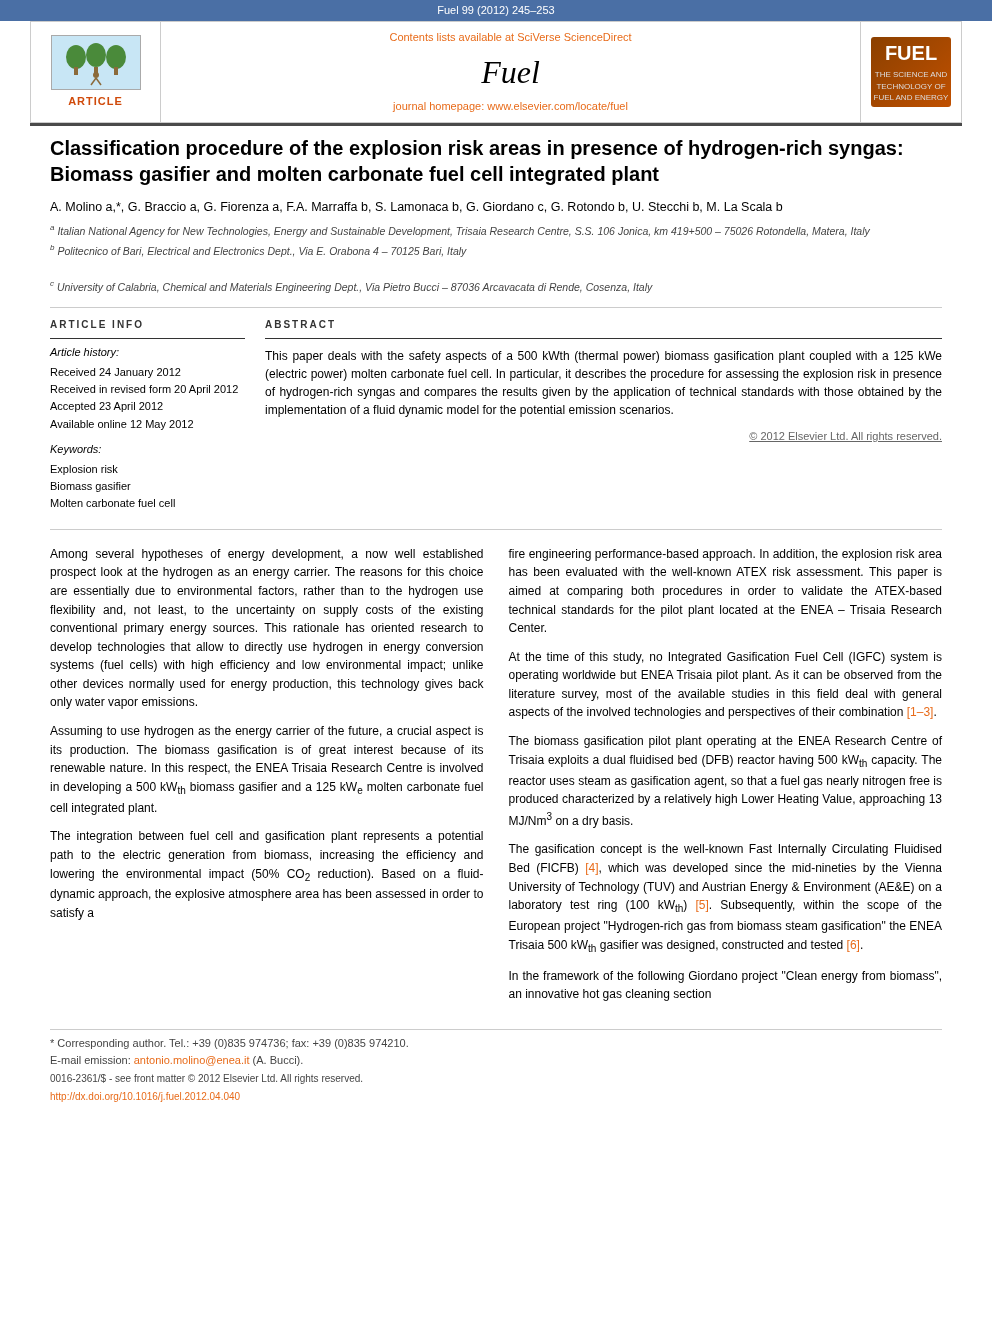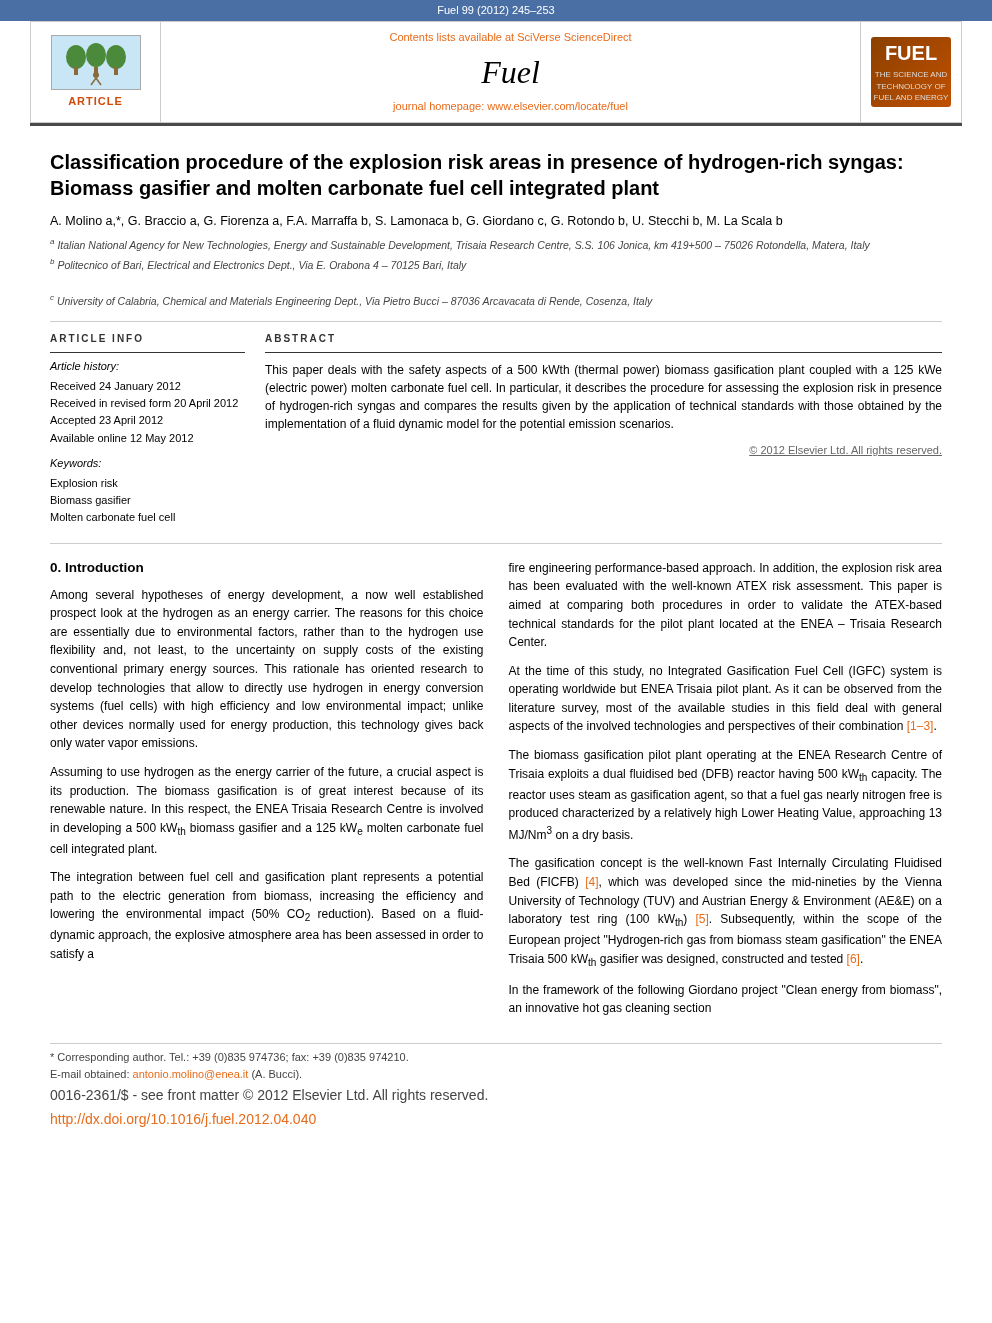--- a/index.html
+++ b/index.html
@@ -134,21 +134,21 @@
 
     
     .dark-rule {
       height: 3px;
       background: #4a4a4a;
       margin: 0 30px 0 30px;
     }
 
     
     .main-content {
-      padding: 15px 50px;
+      padding: 1px 50px;
     }
 
     
     .journal-ref {
       text-align: center;
       font-size: 11px;
       color: #666;
       font-family: Arial, sans-serif;
       margin-bottom: 10px;
     }
@@ -301,21 +301,21 @@
     }
 
     .footnote-star {
       font-size: 11px;
       font-family: Arial, sans-serif;
       color: #444;
       margin-bottom: 2px;
     }
 
     .doi-line {
-      font-size: 14px;
+      font-size: 10px;
       font-family: Arial, sans-serif;
       color: #444;
       margin-top: 4px;
     }
 
     .superscript {
       font-size: 8px;
       vertical-align: super;
     }
 
@@ -432,21 +432,20 @@
       <div class="copyright-line">© 2012 Elsevier Ltd. All rights reserved.</div>
     </div>
   </div>
 
   <hr class="section-divider" style="margin-top:15px;">
 
   <div class="body-content">
     <div class="two-col-body">
 
       <div class="body-col">
-        <div class="section-heading">0. Introduction</div>
         <div class="body-text">Among several hypotheses of energy development, a now well established prospect look at the hydrogen as an energy carrier. The reasons for this choice are essentially due to environmental factors, rather than to the hydrogen use flexibility and, not least, to the uncertainty on supply costs of the existing conventional primary energy sources. This rationale has oriented research to develop technologies that allow to directly use hydrogen in energy conversion systems (fuel cells) with high efficiency and low environmental impact; unlike other devices normally used for energy production, this technology gives back only water vapor emissions.</div>
         <div class="body-text">
           Assuming to use hydrogen as the energy carrier of the future, a crucial aspect is its production. The biomass gasification is of great interest because of its renewable nature. In this respect, the ENEA Trisaia Research Centre is involved in developing a 500 kW<sub>th</sub> biomass gasifier and a 125 kW<sub>e</sub> molten carbonate fuel cell integrated plant.
         </div>
         <div class="body-text">
           The integration between fuel cell and gasification plant represents a potential path to the electric generation from biomass, increasing the efficiency and lowering the environmental impact (50% CO<sub>2</sub> reduction). Based on a fluid-dynamic approach, the explosive atmosphere area has been assessed in order to satisfy a
         </div>
       </div>
 
       <div class="body-col">
@@ -463,21 +462,21 @@
         <div class="body-text">In the framework of the following Giordano project "Clean energy from biomass", an innovative hot gas cleaning section</div>
       </div>
     </div>
   </div>
 
   <div class="footer-area">
     <div class="footnote-star">
       <span>* Corresponding author. Tel.: +39 (0)835 974736; fax: +39 (0)835 974210.</span>
     </div>
     <div class="footnote-star">
-      <span>E-mail obtained:</span>
+      <span>E-mail emission:</span>
       <span style="color:#e86b1a; cursor:pointer;">antonio.molino@enea.it</span>
       <span>(A. Bucci).</span>
     </div>
     <div class="doi-line">
       <span>0016-2361/$ - see front matter © 2012 Elsevier Ltd. All rights reserved.</span>
     </div>
     <div class="doi-line">
       <span style="color:#e86b1a; cursor:pointer;">http://dx.doi.org/10.1016/j.fuel.2012.04.040</span>
     </div>
   </div>

